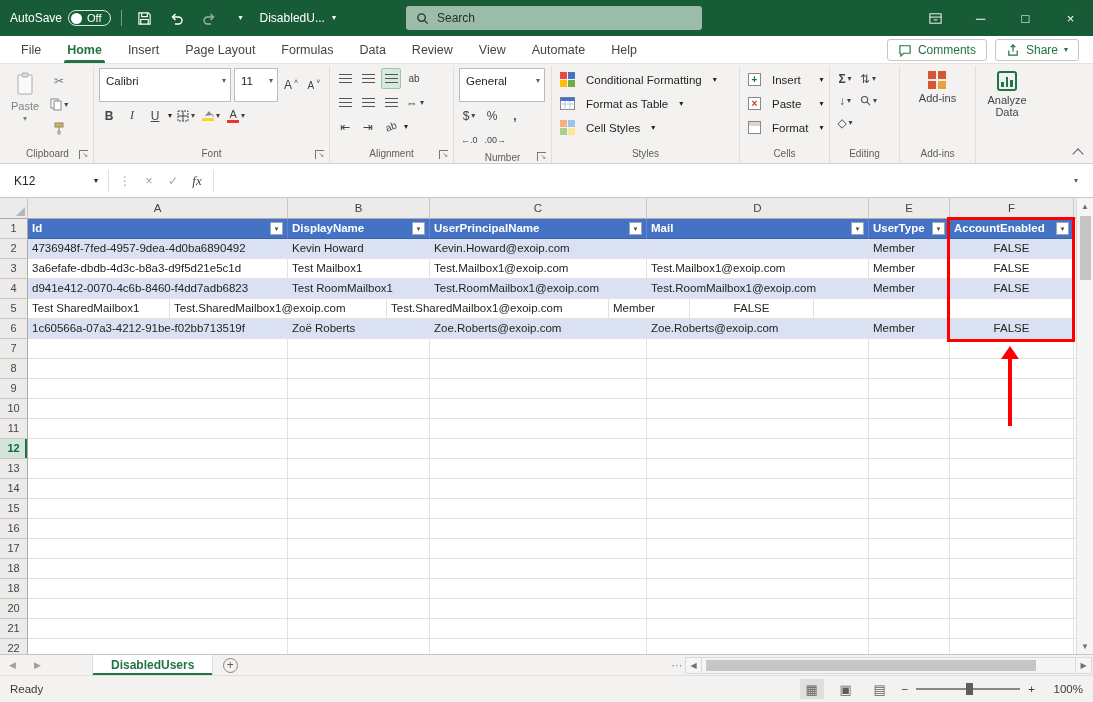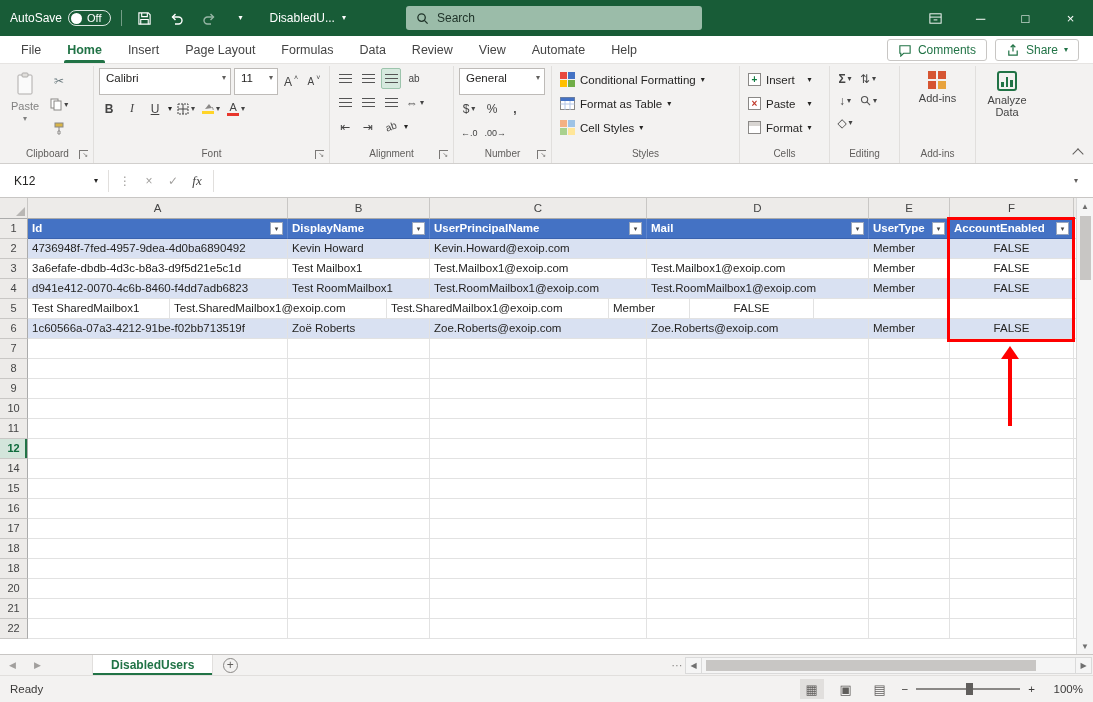--- a/index.html
+++ b/index.html
@@ -9,21 +9,21 @@
 
   
   .titlebar{height:36px;background:#185C37;display:flex;align-items:center;color:#fff;position:relative;flex:none;}
   .tb-left{display:flex;align-items:center;gap:6px;padding-left:10px;}
   .autosave{display:flex;align-items:center;gap:6px;font-size:12px;}
   .as-pill{display:flex;align-items:center;gap:5px;border:1px solid rgba(255,255,255,.85);border-radius:9px;padding:1px 8px 1px 2px;font-size:11px;}
   .as-knob{width:11px;height:11px;border-radius:50%;background:#fff;display:inline-block;}
   .tb-sep{width:1px;height:16px;background:rgba(255,255,255,.4);margin:0 4px;}
   .tb-btn{width:26px;height:28px;display:flex;align-items:center;justify-content:center;}
   .dim{opacity:.55;}
-  .tb-file{display:flex;align-items:center;gap:7px;margin-left:10px;font-size:12px;white-space:nowrap;}
+  .tb-file{display:flex;align-items:center;gap:7px;margin-left:0;font-size:12px;white-space:nowrap;}
   .searchbox{position:absolute;left:406px;top:6px;width:296px;height:24px;background:#9BBCA9;border-radius:3px;display:flex;align-items:center;gap:8px;padding:0 10px;color:#20342A;font-size:12px;}
   .tb-right{position:absolute;right:0;top:0;height:36px;display:flex;}
   .winbtn{width:45px;height:36px;display:flex;align-items:center;justify-content:center;font-size:13px;color:#fff;}
   .ddg{font-size:8px;line-height:8px;color:inherit;}
 
   
   .tabrow{height:28px;background:#fff;display:flex;align-items:stretch;border-bottom:1px solid #E6E4E2;flex:none;}
   .rtabs{display:flex;padding-left:8px;}
   .rtab{padding:0 13px;display:flex;align-items:center;font-size:12.5px;color:#444;position:relative;white-space:nowrap;}
   .rtab.active{color:#217346;font-weight:bold;}
@@ -35,26 +35,26 @@
   .ribbon{height:100px;background:#F3F2F1;display:flex;align-items:stretch;padding:2px 2px 0 2px;border-bottom:1px solid #D1CFCD;position:relative;flex:none;}
   .rgroup{display:flex;flex-direction:column;border-right:1px solid #E1DFDD;padding:2px 5px 0 5px;position:relative;flex:none;}
   .rg-body{flex:1;display:flex;gap:5px;align-items:flex-start;}
   .rg-cap{height:17px;font-size:10px;color:#605E5C;text-align:center;line-height:15px;position:relative;}
   .launcher{position:absolute;right:0;bottom:4px;width:9px;height:9px;border-top:1px solid #7A7876;border-left:1px solid #7A7876;font-size:7px;line-height:8px;color:#7A7876;text-align:right;}
   .col{display:flex;flex-direction:column;gap:3px;}
   .row{display:flex;align-items:center;gap:3px;}
   .ib{height:21px;min-width:20px;display:flex;align-items:center;justify-content:center;gap:2px;border-radius:2px;color:#444;font-size:12px;padding:0 2px;}
   .ib.sel{background:#D6E9DE;border:1px solid #9CC4AC;}
   .bigb{display:flex;flex-direction:column;align-items:center;gap:3px;font-size:11px;color:#444;text-align:center;padding:3px 4px 0 4px;line-height:12px;}
-  .combo{background:#fff;border:1px solid #BEBBB8;height:27px;display:flex;align-items:center;padding:0 4px 8px 6px;font-size:11.5px;color:#252423;gap:6px;}
+  .combo{background:#fff;border:1px solid #BEBBB8;height:34px;display:flex;align-items:center;padding:0 4px 8px 6px;font-size:11.5px;color:#252423;gap:6px;}
   .combo .ddg{margin-left:auto;color:#605E5C;}
   .albars{width:13px;height:9px;background:repeating-linear-gradient(to bottom,#555 0 1px,transparent 1px 4px);display:inline-block;}
   .fc{display:flex;flex-direction:column;align-items:center;line-height:11px;font-size:12px;}
   .cbar{width:12px;height:3px;display:inline-block;}
-  .stylerow,.cellrow{display:flex;align-items:center;gap:5px;height:23px;padding:0 3px;font-size:11.5px;color:#252423;white-space:nowrap;}
+  .stylerow,.cellrow{display:flex;align-items:center;gap:11px;height:23px;padding:0 3px;font-size:11.5px;color:#252423;white-space:nowrap;}
   .icbox{width:15px;height:15px;display:grid;grid-template-columns:1fr 1fr;grid-template-rows:1fr 1fr;gap:1px;flex:none;}
   .icbox span{display:block;}
   .sqico{width:13px;height:13px;border:1px solid #8A8886;display:flex;align-items:center;justify-content:center;font-size:10px;font-weight:bold;flex:none;background:#fff;}
   .analyzeico{width:20px;height:20px;border:2px solid #217346;border-radius:3px;display:flex;align-items:flex-end;justify-content:center;gap:2px;padding:2px;}
   .analyzeico i{display:block;width:3px;background:#217346;}
   .addinsico{width:18px;height:18px;display:grid;grid-template-columns:1fr 1fr;grid-template-rows:1fr 1fr;gap:2px;}
   .addinsico span{background:#D65532;}
   .collapse{position:absolute;right:10px;bottom:6px;width:10px;height:10px;}
   .collapse::before{content:"";position:absolute;left:1px;top:3px;width:7px;height:7px;border-left:1.5px solid #605E5C;border-top:1.5px solid #605E5C;transform:rotate(45deg);}
 
@@ -670,20 +670,30 @@
           <div class="cell rowhdr active" style="width: 28px;">12</div>
           <div class="cell" style="width: 260px;"></div>
           <div class="cell" style="width: 142px;"></div>
           <div class="cell" style="width: 217px;"></div>
           <div class="cell" style="width: 222px;"></div>
           <div class="cell" style="width: 81px;"></div>
           <div class="cell" style="width: 124px;"></div>
           <div class="cell" style="flex: 1 1 0%; border-right: none;"></div>
         </div>
         <div class="grow">
+          <div class="cell rowhdr" style="width: 28px;">13</div>
+          <div class="cell" style="width: 260px;"></div>
+          <div class="cell" style="width: 142px;"></div>
+          <div class="cell" style="width: 217px;"></div>
+          <div class="cell" style="width: 222px;"></div>
+          <div class="cell" style="width: 81px;"></div>
+          <div class="cell" style="width: 124px;"></div>
+          <div class="cell" style="flex: 1 1 0%; border-right: none;"></div>
+        </div>
+        <div class="grow">
           <div class="cell rowhdr" style="width: 28px;">14</div>
           <div class="cell" style="width: 260px;"></div>
           <div class="cell" style="width: 142px;"></div>
           <div class="cell" style="width: 217px;"></div>
           <div class="cell" style="width: 222px;"></div>
           <div class="cell" style="width: 81px;"></div>
           <div class="cell" style="width: 124px;"></div>
           <div class="cell" style="flex: 1 1 0%; border-right: none;"></div>
         </div>
         <div class="grow">

